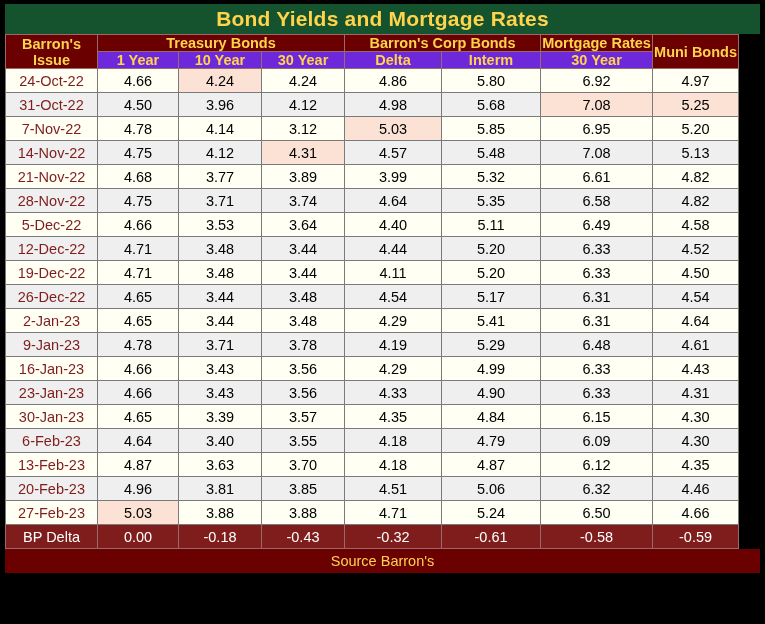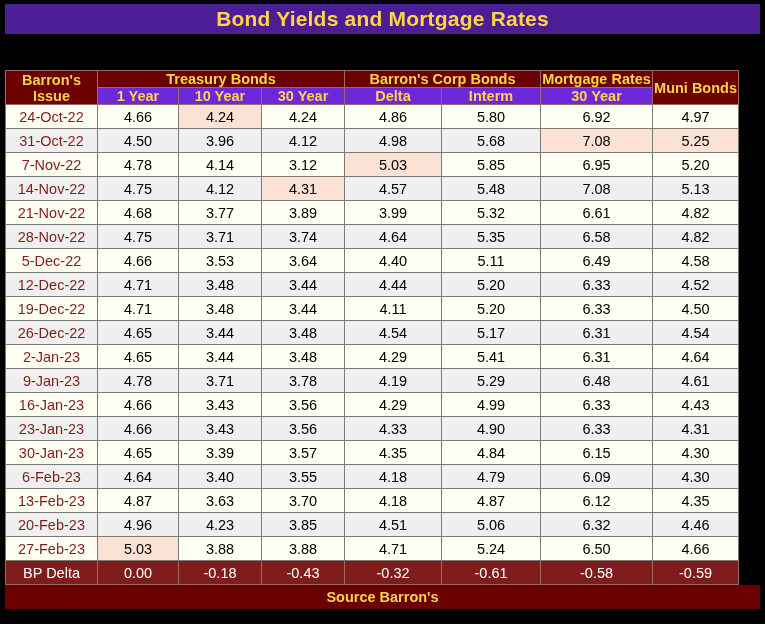--- a/index.html
+++ b/index.html
@@ -16,34 +16,33 @@
   #page {
     width: 765px;
     height: 624px;
     box-sizing: border-box;
     background: #000000;
     padding: 4px 5px 3px 5px;
     position: relative;
   }
   .title-bar {
     height: 30px;
-    background: #4c1d95;
+    background: #14532d;
     color: #FFD34A;
     font-size: 21px;
     font-weight: bold;
     display: flex;
     align-items: center;
     justify-content: center;
     letter-spacing: 0.2px;
   }
   table.grid {
     border-collapse: collapse;
     width: 648px;
     table-layout: fixed;
-    margin-top: 36px;
   }
   table.grid td, table.grid th {
     border: 1px solid #7a7a7a;
     font-size: 14.5px;
     padding: 0;
     text-align: center;
     vertical-align: middle;
   }
   
   .hdr {
@@ -77,21 +76,21 @@
     border: 1px solid #9a6a6a !important;
   }
   .delta td.label {
     color: #FFFFFF;
   }
   .footer {
     height: 24px;
     background: #6B0000;
     color: #FFD34A;
     font-size: 14.5px;
-    font-weight: bold;
+    font-weight: normal;
     display: flex;
     align-items: center;
     justify-content: center;
   }
   tr.datarow td { height: 23px; }
 </style>
 </head>
 <body>
 
 <div id="page">
@@ -293,21 +292,21 @@
           <td class="val">3.63</td>
           <td class="val">3.70</td>
           <td class="val">4.18</td>
           <td class="val">4.87</td>
           <td class="val">6.12</td>
           <td class="val">4.35</td>
         </tr>
         <tr class="datarow row-even">
           <td class="datecell">20-Feb-23</td>
           <td class="val">4.96</td>
-          <td class="val">4.23</td>
+          <td class="val">3.81</td>
           <td class="val">3.85</td>
           <td class="val">4.51</td>
           <td class="val">5.06</td>
           <td class="val">6.32</td>
           <td class="val">4.46</td>
         </tr>
         <tr class="datarow row-odd">
           <td class="datecell">27-Feb-23</td>
           <td class="val hl">5.03</td>
           <td class="val">3.88</td>

